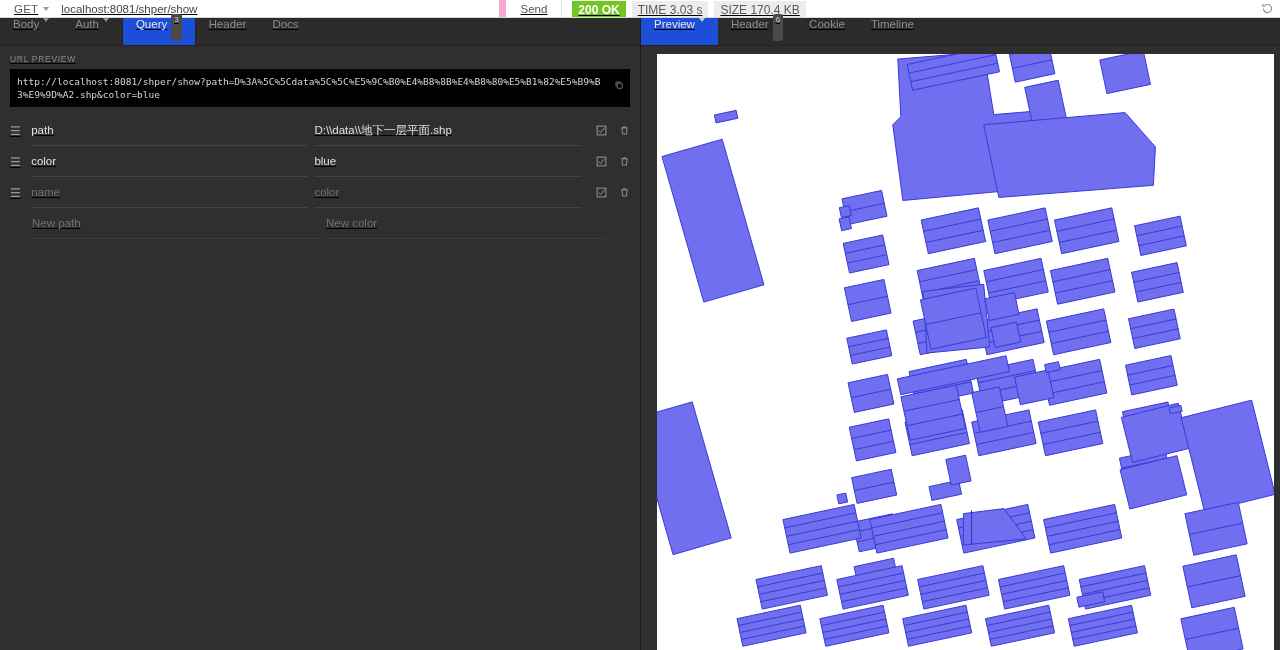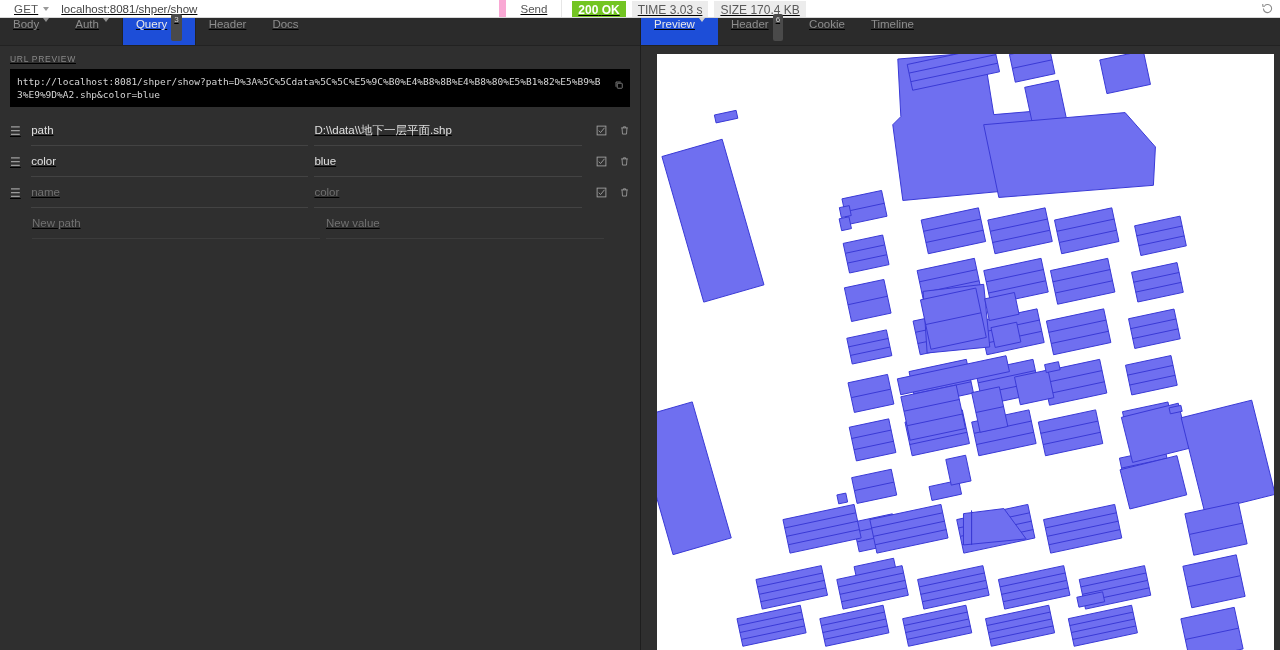--- a/index.html
+++ b/index.html
@@ -309,21 +309,21 @@
             </span>
           </div>
         </div>
 
         <div class="prow newrow">
           <div class="drag-handle"></div>
           <div class="cell name">
             <span class="ph">New path</span>
           </div>
           <div class="cell value">
-            <span class="ph">New value</span>
+            <span class="ph">New color</span>
           </div>
         </div>
 
       </div>
     </div>
 
     <div class="right-pane">
 
       <div class="tabstrip">
         <div class="tab active">

